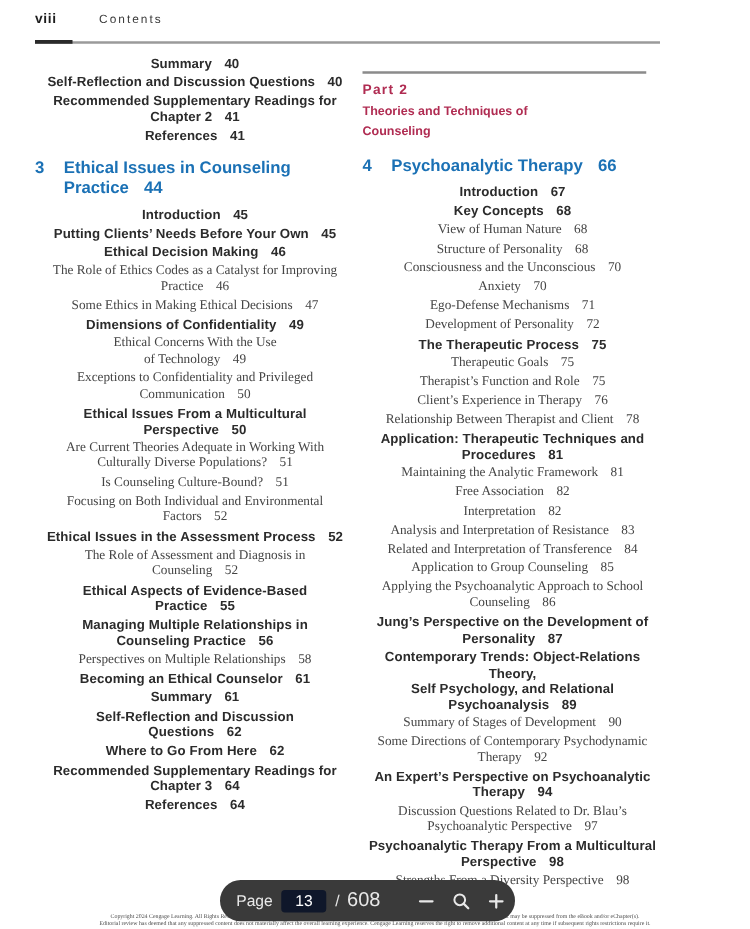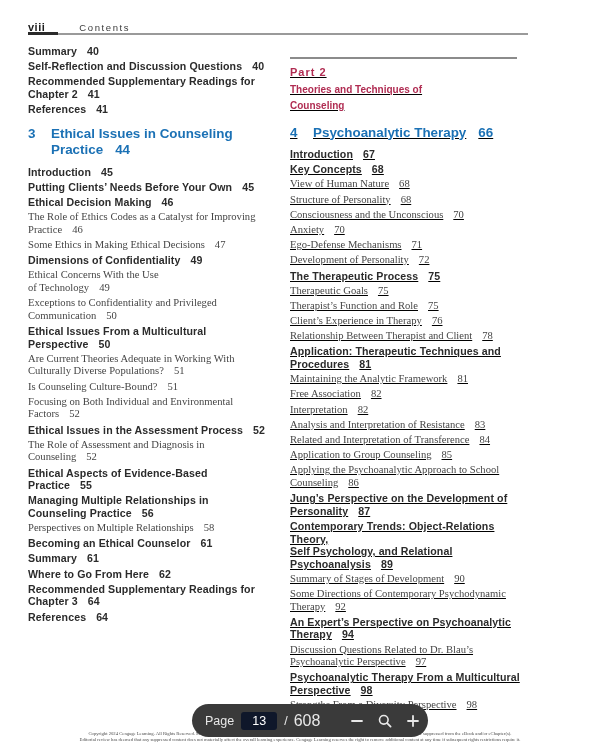--- a/index.html
+++ b/index.html
@@ -1,49 +1,49 @@
 <!DOCTYPE html>
 <html style="--chapter-blue: #1b71b5; --part-red: #b02c52; --toolbar-bg: #3a3a3a; --toolbar-text: #e8e8e8; --entry-bold-color: #2b2b2b; --entry-sub-color: #454545;"><head>
 <meta charset="utf-8">
 <style>
   html,body{margin:0;padding:0;background:#fff;}
   .page{position:relative;width:600px;height:743px;background:#ffffff;overflow:hidden;
         font-family:"Liberation Sans",sans-serif;}
 
   
-  .hdr{position:absolute;left:28px;top:17px;width:500px;}
+  .hdr{position:absolute;left:28px;top:5px;width:500px;}
   .folio{font-weight:bold;font-size:11px;color:#1d1d1d;letter-spacing:.5px;}
   .rhead{font-size:9.5px;color:#3a3a3a;letter-spacing:1.6px;margin-left:34px;}
   .hdr-rule{position:absolute;left:28px;top:33px;width:500px;height:1.5px;background:#9a9a9a;}
   .hdr-rule::before{content:"";position:absolute;left:0;top:-1px;width:30px;height:3px;background:#2a2a2a;}
 
   
   .col{position:absolute;top:45px;}
   .col-left{left:28px;width:256px;}
-  .col-right{left:290px;width:240px;text-decoration:underline;}
-
-  .entry{margin:0 0 2.6px;line-height:12.6px;font-size:10.6px;}
+  .col-right{left:290px;width:240px;}
+
+  .entry{margin:0 0 2.6px;line-height:12.6px;font-size:10.6px;text-align:center;}
   .entry .txt{white-space:pre-line;}
   .entry.b{font-weight:bold;color:var(--entry-bold-color,#2b2b2b);letter-spacing:.1px;}
   .entry.s{font-family:"Liberation Serif",serif;color:var(--entry-sub-color,#454545);}
   .pg{margin-left:10px;}
 
   .chapter{display:flex;color:var(--chapter-blue,#1b71b5);font-weight:bold;
            font-size:13.4px;line-height:16.5px;margin:10px 0 7px;}
   .chapter .num{width:23px;flex:0 0 23px;}
   .chapter .ctt{white-space:pre-line;}
   .chapter .pg{margin-left:12px;}
 
   .part-rule{width:227px;height:1.5px;background:#8b8b8b;margin:12px 0 7px;}
   .part-label{color:var(--part-red,#b02c52);font-weight:bold;font-size:11px;letter-spacing:1px;}
   .part-title{color:var(--part-red,#b02c52);font-weight:bold;font-size:10px;
               line-height:16.5px;margin:4px 0 0;white-space:pre-line;}
 
   
-  .toolbar{position:absolute;left:192px;top:704px;width:236px;height:33px;z-index:5;
+  .toolbar{position:absolute;left:176px;top:704px;width:236px;height:33px;z-index:5;
            background:var(--toolbar-bg,#3a3a3a);border-radius:17px;
            display:flex;align-items:center;box-sizing:border-box;padding:0 13px;
            color:var(--toolbar-text,#e8e8e8);}
   .tb-label{font-size:12.5px;}
   .tb-input{background:#0f172a;border-radius:3px;min-width:26px;text-align:center;
             padding:2px 5px;margin:0 7px;font-size:12.5px;color:#fff;cursor:text;}
   .tb-sep{font-size:12.5px;margin-right:6px;}
   .tb-total{font-size:16px;}
   .tb-divider{width:1px;height:20px;background:#5c5c5c;margin:0 11px 0 12px;}
   .tb-btn{background:none;border:none;padding:2px;margin:0 4px;cursor:pointer;
@@ -103,20 +103,22 @@
         <div class="entry b"><span class="txt">Ethical Issues in the Assessment Process</span><span class="pg">52</span></div>
         <div class="entry s"><span class="txt">The Role of Assessment and Diagnosis in
 Counseling</span><span class="pg">52</span></div>
         <div class="entry b"><span class="txt">Ethical Aspects of Evidence-Based
 Practice</span><span class="pg">55</span></div>
         <div class="entry b"><span class="txt">Managing Multiple Relationships in
 Counseling Practice</span><span class="pg">56</span></div>
         <div class="entry s"><span class="txt">Perspectives on Multiple Relationships</span><span class="pg">58</span></div>
         <div class="entry b"><span class="txt">Becoming an Ethical Counselor</span><span class="pg">61</span></div>
         <div class="entry b"><span class="txt">Summary</span><span class="pg">61</span></div>
+        <div class="entry b"><span class="txt">Self-Reflection and Discussion
+Questions</span><span class="pg">62</span></div>
         <div class="entry b"><span class="txt">Where to Go From Here</span><span class="pg">62</span></div>
         <div class="entry b"><span class="txt">Recommended Supplementary Readings for
 Chapter 3</span><span class="pg">64</span></div>
         <div class="entry b"><span class="txt">References</span><span class="pg">64</span></div>
       </div>
   </div>
 
   <div class="col col-right">
     <div class="part-rule"></div>
     <div class="part-label">Part 2</div>

